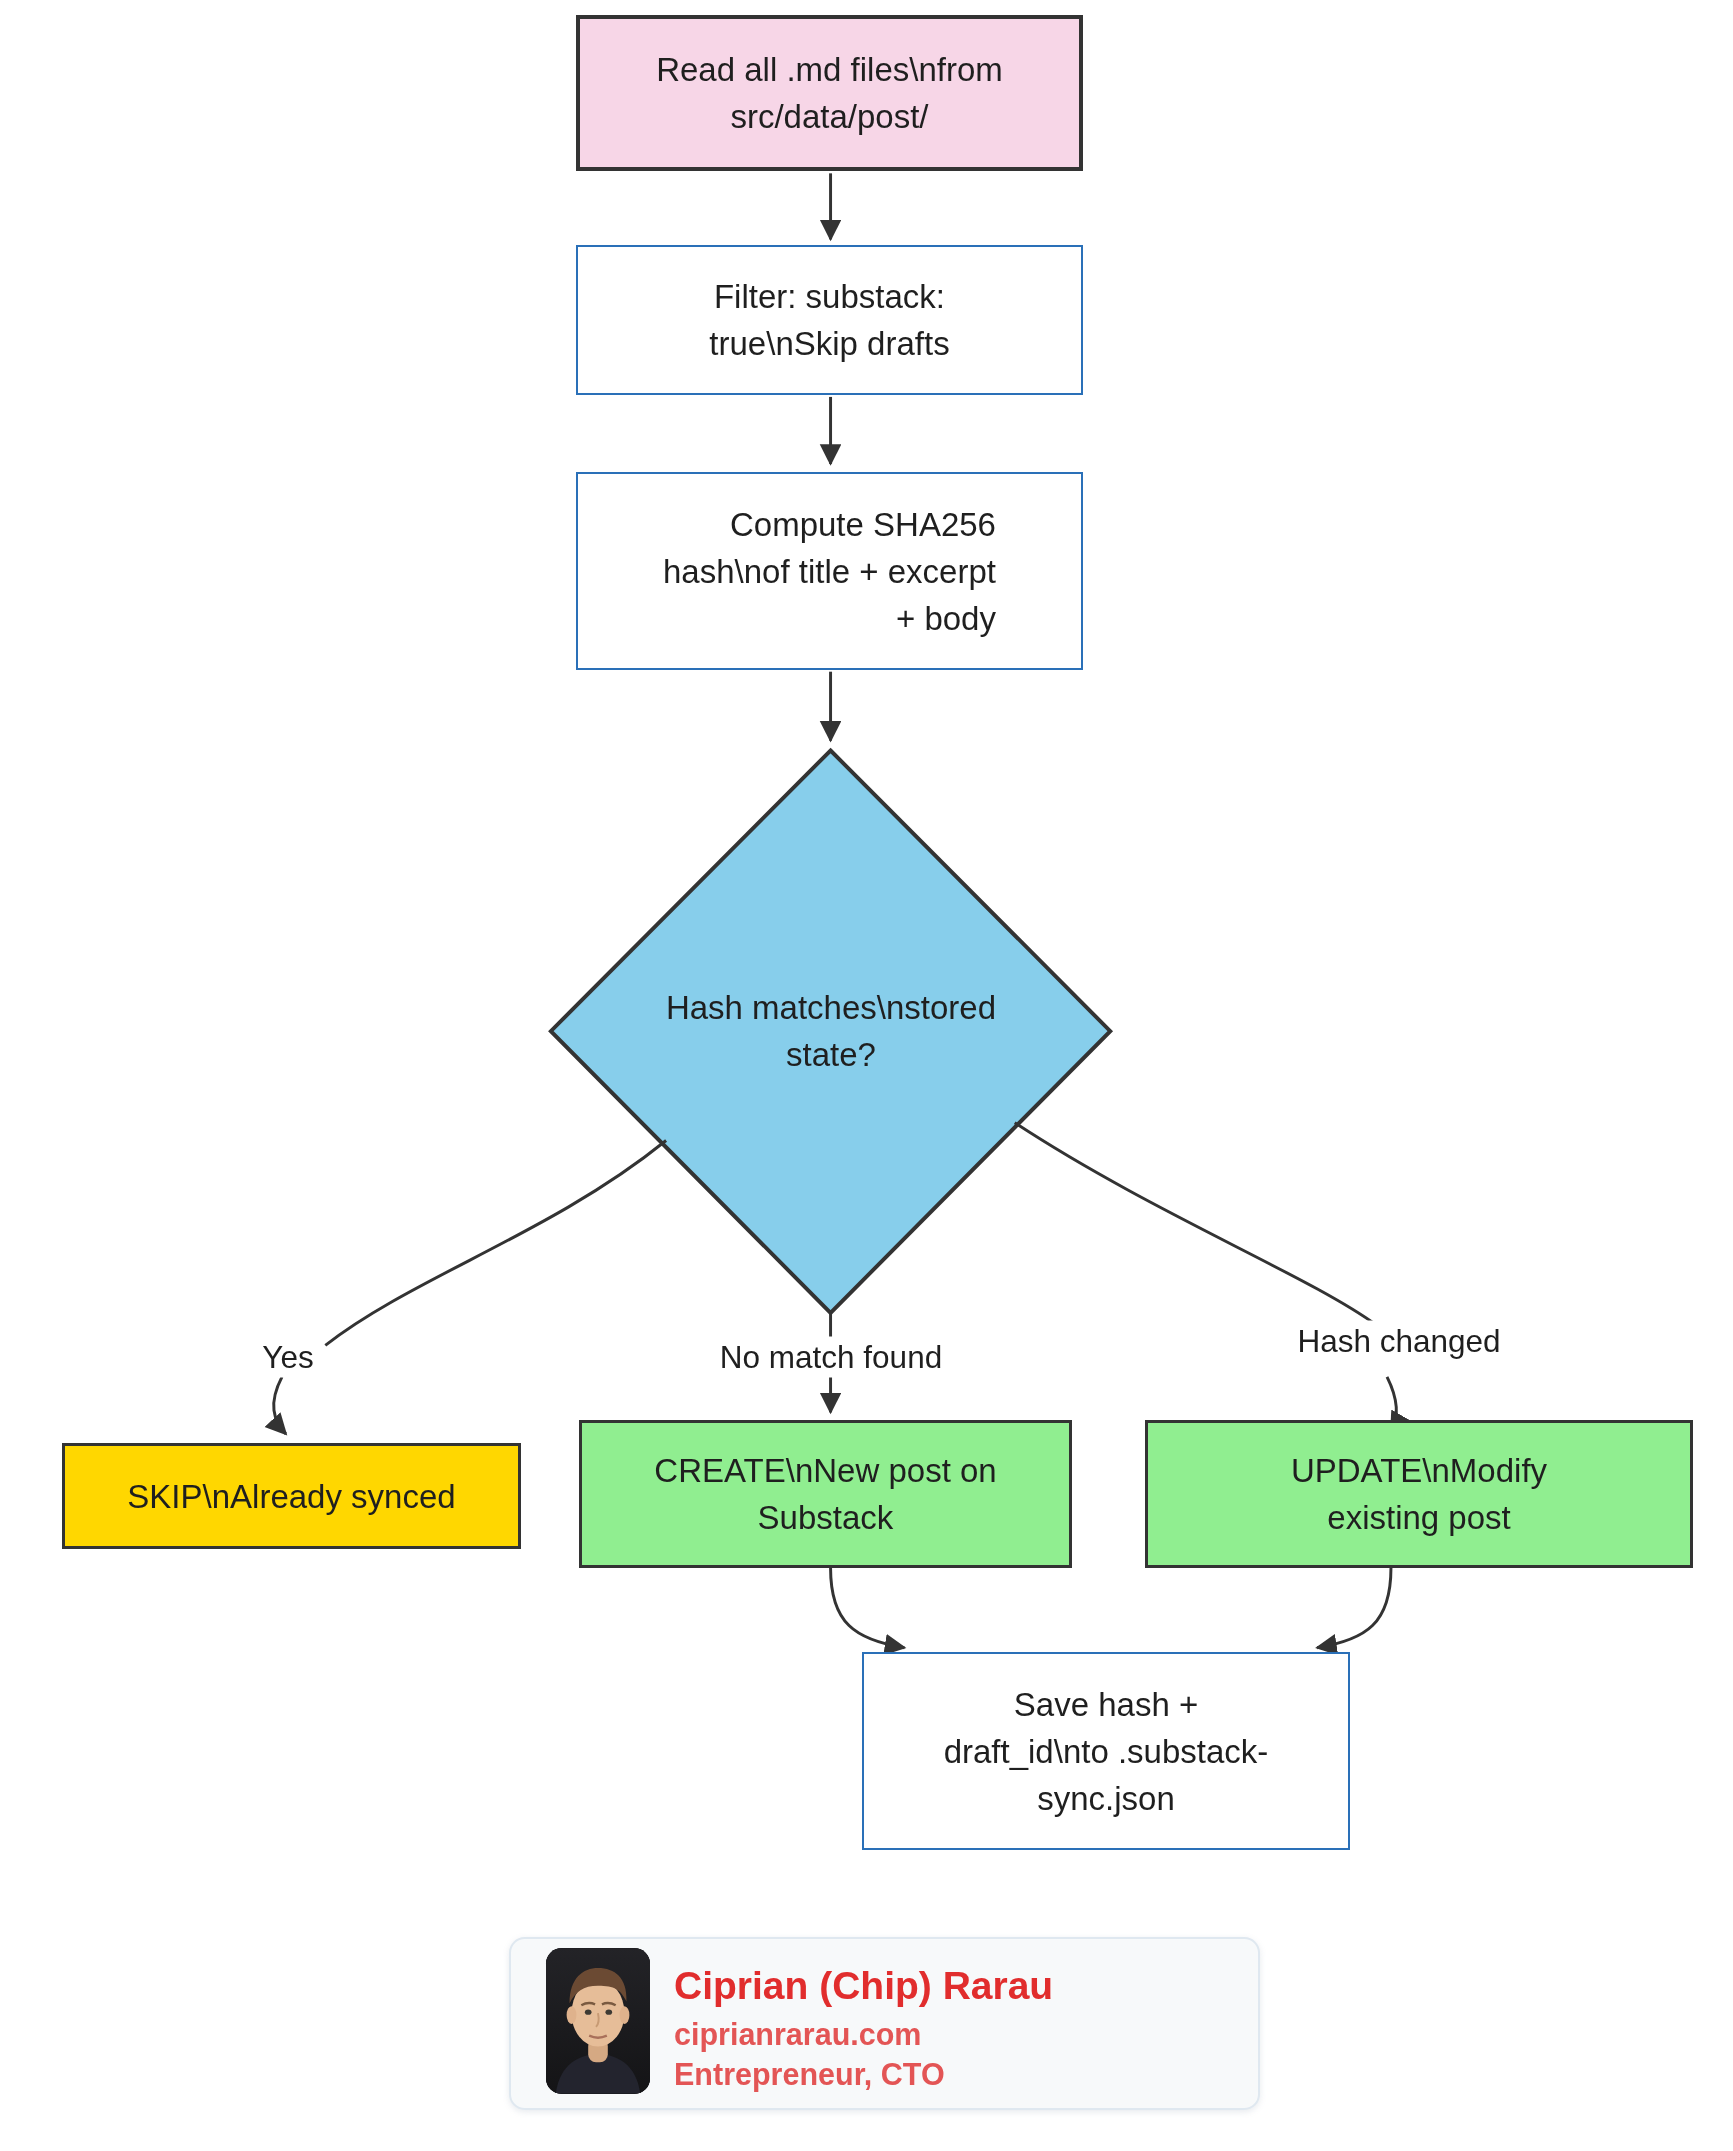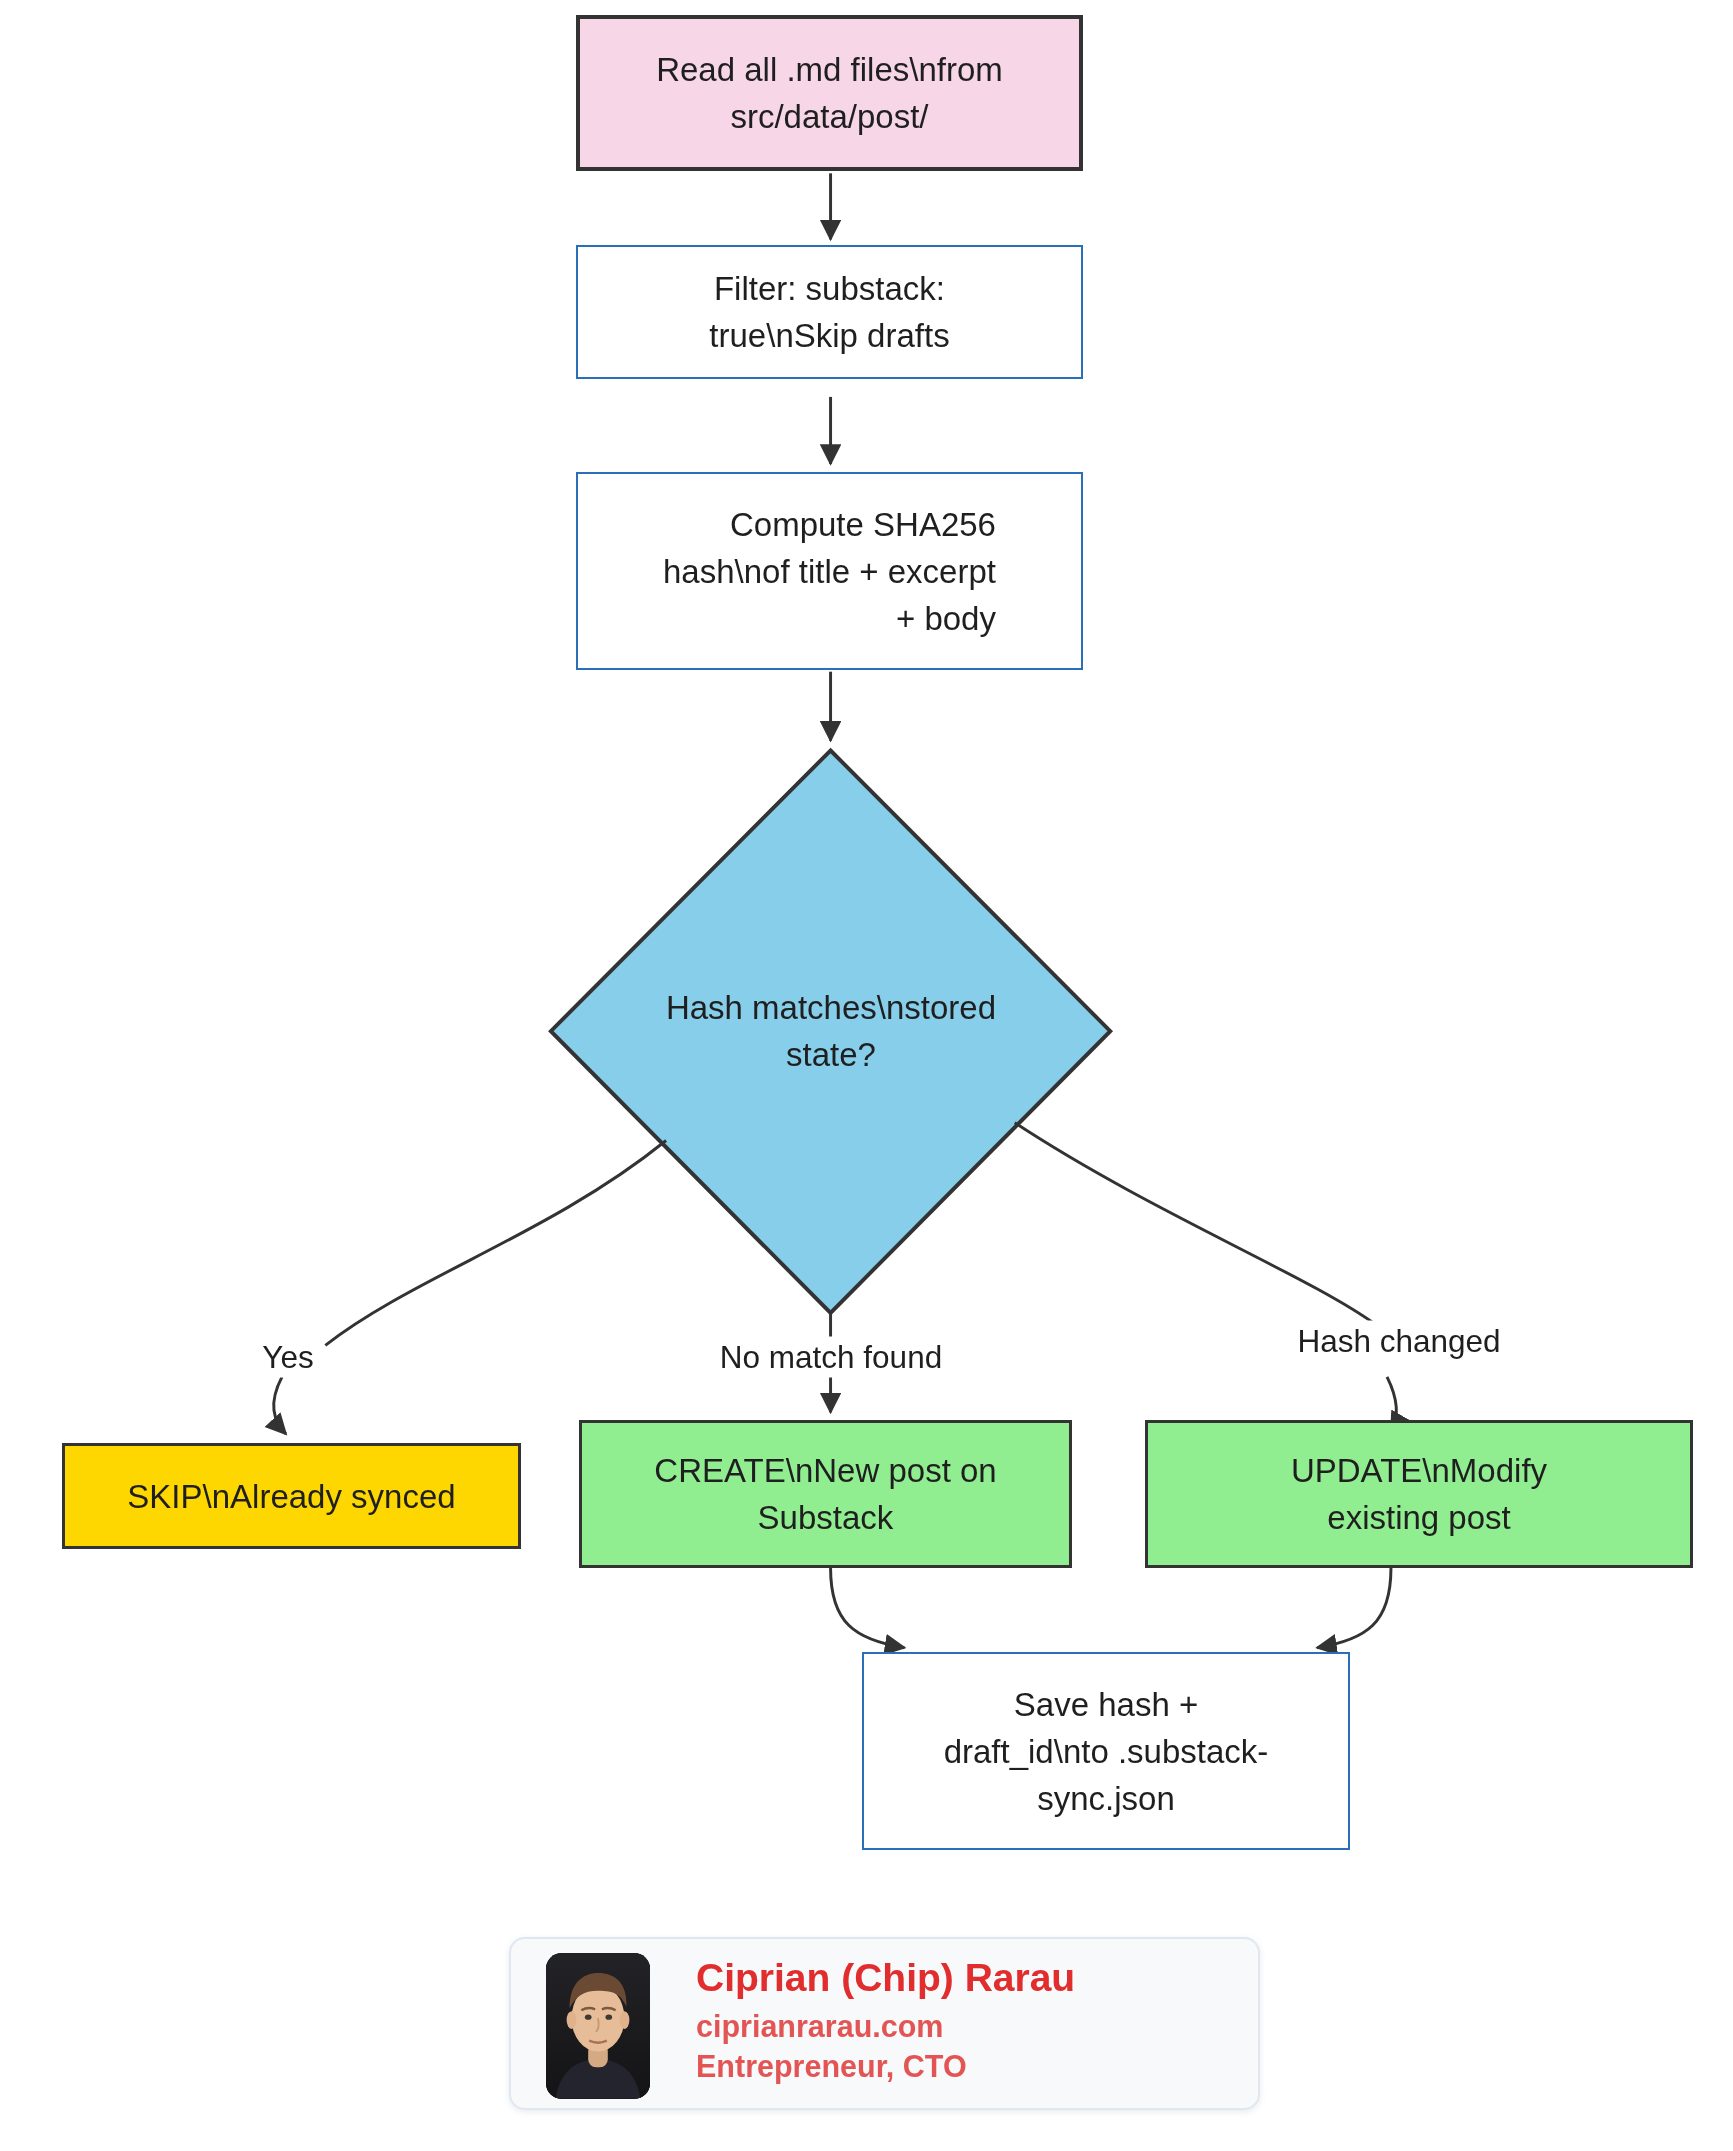--- a/index.html
+++ b/index.html
@@ -49,21 +49,21 @@
     line-height:47px;
     color:#1f1f1f;
     white-space:pre-line;
   }
   .node-read{
     left:576px;top:14.8px;width:507px;height:156px;
     background:var(--pink-fill);
     border:4.9px solid var(--node-border-dark);
   }
   .node-filter{
-    left:576px;top:245px;width:507px;height:134px;
+    left:576px;top:245px;width:507px;height:150px;
     background:#ffffff;
     border:2px solid var(--node-border-blue);
   }
   .node-compute{
     left:576px;top:472px;width:507px;height:198px;
     background:#ffffff;
     border:2px solid var(--node-border-blue);
     text-align:right;
   }
   .node-decision-label{
@@ -103,23 +103,23 @@
   .edge-label-no-match{left:831px;top:1357px;}
   .edge-label-hash-changed{left:1399px;top:1341px;}
   .footer-card{
     position:absolute;
     left:509px;top:1937px;width:751px;height:173px;
     background:var(--footer-card-bg);
     border:2px solid var(--footer-card-border);
     border-radius:15.8px;
     box-shadow:0 2px 5.9px rgba(120,140,160,0.18);
     display:flex;
-    align-items:flex-start;
+    align-items:flex-end;
     padding:13.8px 27.6px 13.8px 35px;
-    gap:46px;
+    gap:24px;
   }
   .footer-avatar{
     width:104px;height:146px;
     border-radius:15.8px;
     overflow:hidden;
     flex:0 0 auto;
     background:#1b1b1e;
   }
   .footer-avatar svg{display:block;width:100%;height:100%;}
   .footer-text{display:flex;flex-direction:column;}

